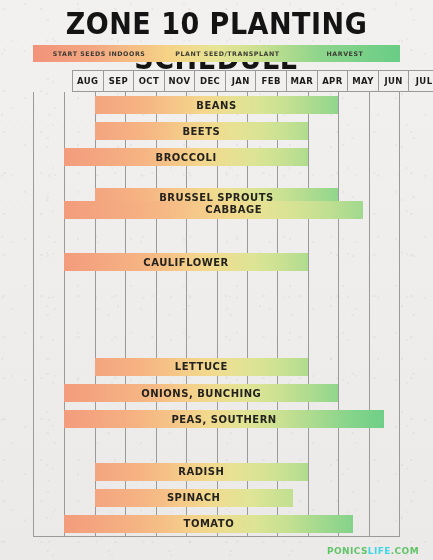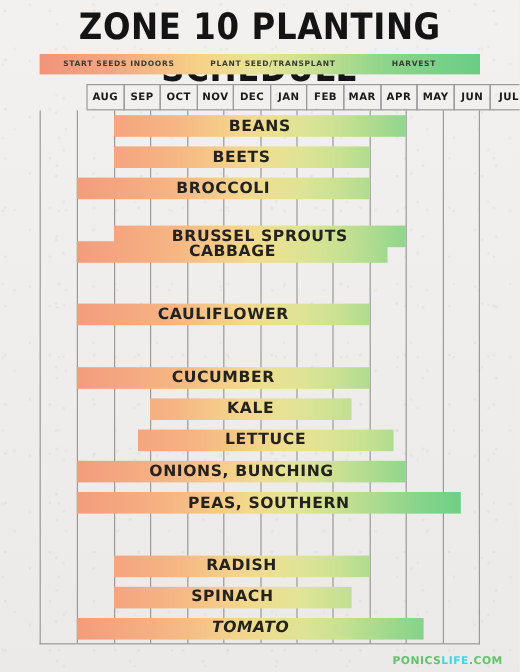--- a/index.html
+++ b/index.html
@@ -83,21 +83,21 @@
   .vline{
     position:absolute;top:0;bottom:0;width:1px;background:#9a9a9a;
   }
   #bars{position:absolute;inset:0;}
   .bar-row{position:absolute;left:0;width:100%;height:18px;}
   .bar{
     position:absolute;top:0;height:100%;
     display:flex;align-items:center;justify-content:center;
   }
   .bar-label{
-    font-size:13px;font-weight:bold;letter-spacing:.5px;
+    font-size:10px;font-weight:bold;letter-spacing:.5px;
     color:#23221e;white-space:nowrap;
     position:relative;z-index:2;
   }
 
   
   #footer{
     position:absolute;right:14px;bottom:4px;
     font-size:9px;font-weight:bold;letter-spacing:.4px;
   }
   #footer span{display:inline;}
@@ -159,41 +159,31 @@
           <div class="bar" style="left: 8.33333%; width: 66.6667%; background: linear-gradient(to right, rgb(243, 156, 125) 0%, rgb(244, 164, 127) 11.1%, rgb(245, 172, 129) 22.2%, rgb(246, 181, 131) 33.3%, rgb(245, 197, 135) 44.4%, rgb(244, 214, 140) 55.6%, rgb(234, 223, 146) 66.7%, rgb(221, 228, 149) 77.8%, rgb(202, 225, 146) 88.9%, rgb(176, 220, 143) 100%); justify-content: center;">
             <span class="bar-label">BROCCOLI</span>
           </div>
         </div>
         <div class="bar-row" style="top: 96px;">
           <div class="bar" style="left: 16.6667%; width: 66.6667%; background: linear-gradient(to right, rgb(244, 165, 127) 0%, rgb(245, 173, 129) 11.1%, rgb(246, 183, 132) 22.2%, rgb(245, 199, 136) 33.3%, rgb(244, 215, 140) 44.4%, rgb(233, 224, 146) 55.6%, rgb(219, 228, 149) 66.7%, rgb(200, 225, 146) 77.8%, rgb(173, 219, 143) 88.9%, rgb(144, 214, 140) 100%);">
             <span class="bar-label">BRUSSEL SPROUTS</span>
           </div>
         </div>
         <div class="bar-row" style="top: 108.794px;">
-          <div class="bar" style="left: 8.33333%; width: 70.8333%; background: linear-gradient(to right, rgb(243, 156, 125) 0%, rgb(244, 165, 127) 11.1%, rgb(245, 173, 129) 22.2%, rgb(246, 184, 132) 33.3%, rgb(245, 201, 137) 44.4%, rgb(242, 217, 141) 55.6%, rgb(230, 226, 148) 66.7%, rgb(213, 227, 148) 77.8%, rgb(191, 223, 145) 88.9%, rgb(160, 217, 142) 100%);">
+          <div class="bar" style="left: 8.33333%; width: 70.8333%; background: linear-gradient(to right, rgb(243, 156, 125) 0%, rgb(244, 165, 127) 11.1%, rgb(245, 173, 129) 22.2%, rgb(246, 184, 132) 33.3%, rgb(245, 201, 137) 44.4%, rgb(242, 217, 141) 55.6%, rgb(230, 226, 148) 66.7%, rgb(213, 227, 148) 77.8%, rgb(191, 223, 145) 88.9%, rgb(160, 217, 142) 100%); padding-left: 40px;">
             <span class="bar-label">CABBAGE</span>
           </div>
         </div>
         <div class="bar-row" style="top: 161.147px;">
           <div class="bar" style="left: 8.33333%; width: 66.6667%; background: linear-gradient(to right, rgb(243, 156, 125) 0%, rgb(244, 164, 127) 11.1%, rgb(245, 172, 129) 22.2%, rgb(246, 181, 131) 33.3%, rgb(245, 197, 135) 44.4%, rgb(244, 214, 140) 55.6%, rgb(234, 223, 146) 66.7%, rgb(221, 228, 149) 77.8%, rgb(202, 225, 146) 88.9%, rgb(176, 220, 143) 100%);">
             <span class="bar-label">CAULIFLOWER</span>
           </div>
         </div>
-        <div class="bar-row" style="top: 213.5px;">
-          <div class="bar" style="left: 8.33333%; width: 66.6667%; background: linear-gradient(to right, rgb(243, 156, 125) 0%, rgb(244, 164, 127) 11.1%, rgb(245, 172, 129) 22.2%, rgb(246, 181, 131) 33.3%, rgb(245, 197, 135) 44.4%, rgb(244, 214, 140) 55.6%, rgb(234, 223, 146) 66.7%, rgb(221, 228, 149) 77.8%, rgb(202, 225, 146) 88.9%, rgb(176, 220, 143) 100%);">
-            <span class="bar-label">CUCUMBER</span>
-          </div>
-        </div>
-        <div class="bar-row" style="top: 239.676px;">
-          <div class="bar" style="left: 25%; width: 45.8333%; background: linear-gradient(to right, rgb(245, 175, 130) 0%, rgb(246, 180, 131) 11.1%, rgb(245, 191, 134) 22.2%, rgb(245, 202, 137) 33.3%, rgb(244, 214, 140) 44.4%, rgb(238, 220, 144) 55.6%, rgb(230, 226, 148) 66.7%, rgb(220, 228, 149) 77.8%, rgb(207, 226, 147) 88.9%, rgb(193, 223, 145) 100%);">
-            <span class="bar-label">KALE</span>
-          </div>
-        </div>
         <div class="bar-row" style="top: 265.853px;">
-          <div class="bar" style="left: 16.6667%; width: 58.3333%; background: linear-gradient(to right, rgb(244, 165, 127) 0%, rgb(245, 172, 129) 11.1%, rgb(246, 180, 131) 22.2%, rgb(245, 193, 134) 33.3%, rgb(244, 208, 138) 44.4%, rgb(240, 219, 143) 55.6%, rgb(230, 226, 148) 66.7%, rgb(217, 227, 148) 77.8%, rgb(200, 225, 146) 88.9%, rgb(176, 220, 143) 100%); margin-left: 20px;">
+          <div class="bar" style="left: 16.6667%; width: 58.3333%; background: linear-gradient(to right, rgb(244, 165, 127) 0%, rgb(245, 172, 129) 11.1%, rgb(246, 180, 131) 22.2%, rgb(245, 193, 134) 33.3%, rgb(244, 208, 138) 44.4%, rgb(240, 219, 143) 55.6%, rgb(230, 226, 148) 66.7%, rgb(217, 227, 148) 77.8%, rgb(200, 225, 146) 88.9%, rgb(176, 220, 143) 100%);">
             <span class="bar-label">LETTUCE</span>
           </div>
         </div>
         <div class="bar-row" style="top: 292.029px;">
           <div class="bar" style="left: 8.33333%; width: 75%; background: linear-gradient(to right, rgb(243, 156, 125) 0%, rgb(244, 165, 127) 11.1%, rgb(245, 175, 130) 22.2%, rgb(246, 187, 133) 33.3%, rgb(245, 206, 138) 44.4%, rgb(238, 220, 143) 55.6%, rgb(226, 229, 150) 66.7%, rgb(205, 225, 146) 77.8%, rgb(176, 220, 143) 88.9%, rgb(144, 214, 140) 100%);">
             <span class="bar-label">ONIONS, BUNCHING</span>
           </div>
         </div>
         <div class="bar-row" style="top: 318.206px;">
           <div class="bar" style="left: 8.33333%; width: 87.5%; background: linear-gradient(to right, rgb(243, 156, 125) 0%, rgb(244, 167, 127) 11.1%, rgb(246, 178, 130) 22.2%, rgb(245, 196, 135) 33.3%, rgb(242, 216, 141) 44.4%, rgb(228, 228, 149) 55.6%, rgb(205, 225, 146) 66.7%, rgb(171, 219, 143) 77.8%, rgb(136, 212, 139) 88.9%, rgb(111, 207, 135) 100%); text-align: center;">
@@ -203,21 +193,21 @@
         <div class="bar-row" style="top: 370.559px;">
           <div class="bar" style="left: 16.6667%; width: 58.3333%; background: linear-gradient(to right, rgb(244, 165, 127) 0%, rgb(245, 172, 129) 11.1%, rgb(246, 180, 131) 22.2%, rgb(245, 193, 134) 33.3%, rgb(244, 208, 138) 44.4%, rgb(240, 219, 143) 55.6%, rgb(230, 226, 148) 66.7%, rgb(217, 227, 148) 77.8%, rgb(200, 225, 146) 88.9%, rgb(176, 220, 143) 100%);">
             <span class="bar-label">RADISH</span>
           </div>
         </div>
         <div class="bar-row" style="top: 396.735px;">
           <div class="bar" style="left: 16.6667%; width: 54.1667%; background: linear-gradient(to right, rgb(244, 165, 127) 0%, rgb(245, 172, 129) 11.1%, rgb(246, 179, 131) 22.2%, rgb(245, 190, 134) 33.3%, rgb(245, 203, 137) 44.4%, rgb(243, 216, 141) 55.6%, rgb(234, 223, 146) 66.7%, rgb(225, 229, 150) 77.8%, rgb(209, 226, 147) 88.9%, rgb(193, 223, 145) 100%);">
             <span class="bar-label">SPINACH</span>
           </div>
         </div>
-        <div class="bar-row" style="top: 422.912px; font-style: italic;">
+        <div class="bar-row" style="top: 422.912px;">
           <div class="bar" style="left: 8.33333%; width: 79.1667%; background: linear-gradient(to right, rgb(243, 156, 125) 0%, rgb(244, 166, 127) 11.1%, rgb(245, 176, 130) 22.2%, rgb(245, 190, 134) 33.3%, rgb(244, 210, 139) 44.4%, rgb(235, 222, 145) 55.6%, rgb(219, 228, 149) 66.7%, rgb(196, 224, 145) 77.8%, rgb(162, 217, 142) 88.9%, rgb(132, 211, 138) 100%);">
             <span class="bar-label">TOMATO</span>
           </div>
         </div>
       </div>
   </div>
 </div>
 
 <div id="footer">
   <span style="color: rgb(98, 196, 106);">PONICS</span><span style="color: rgb(63, 214, 232);">LIFE</span><span style="color: rgb(98, 196, 106); margin-top: 39px;">.COM</span>

